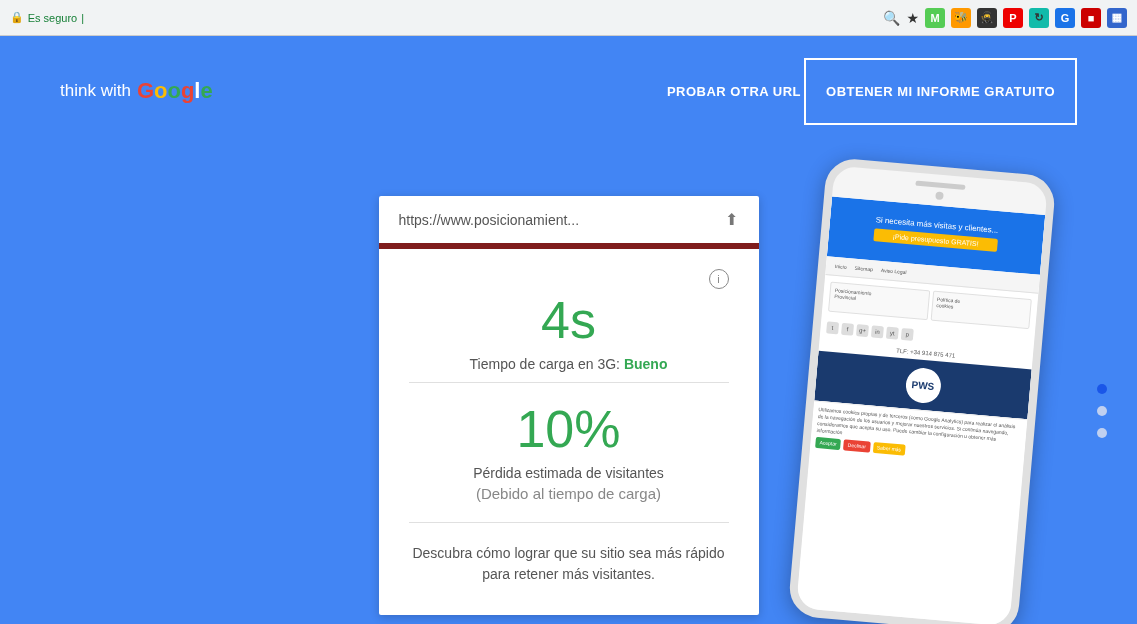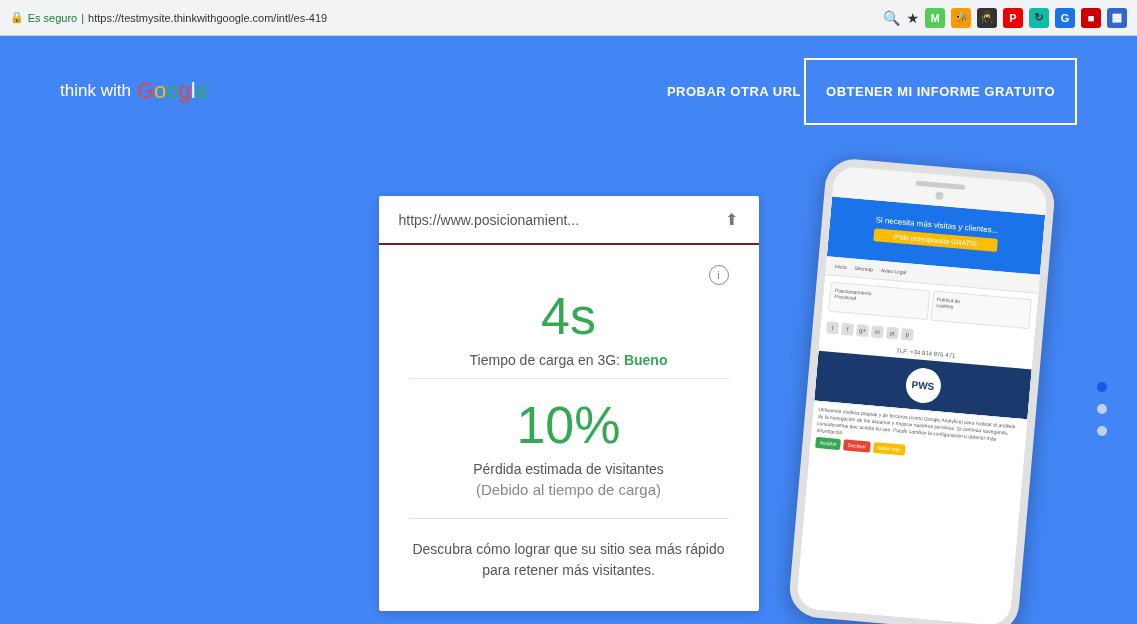--- a/index.html
+++ b/index.html
@@ -61,21 +61,21 @@
       align-items: center;
       gap: 6px;
     }
     .logo-text {
       color: #fff;
       font-size: 17px;
       font-weight: 300;
     }
     .logo-google {
       font-size: 22px;
-      font-weight: normal;
+      font-weight: bold;
     }
     .logo-g { color: #ea4335; }
     .logo-o1 { color: #fbbc04; }
     .logo-o2 { color: #34a853; }
     .logo-g2 { color: #ea4335; }
     .logo-e { color: #34a853; }
 
     .header-nav {
       display: flex;
       align-items: center;
@@ -121,21 +121,21 @@
       box-shadow: 0 2px 10px rgba(0,0,0,0.2);
       margin-top: 10px;
       z-index: 2;
       position: relative;
     }
     .card-url-bar {
       display: flex;
       align-items: center;
       justify-content: space-between;
       padding: 14px 20px;
-      border-bottom: 2px solid #7f1d1d;
+      border-bottom: 6px solid #7f1d1d;
     }
     .card-url-text {
       color: #555;
       font-size: 14px;
     }
     .share-icon {
       color: #777;
       font-size: 16px;
       cursor: pointer;
     }
@@ -384,21 +384,20 @@
     }
   </style>
 </head>
 <body>
 
 <div class="browser-bar">
   <div class="secure">
     <span>🔒</span>
     <span>Es seguro</span>
     <span>|</span>
-    <span style="color:#333">https://testmysite.thinkwithgoogle.com/intl/es-419</span>
   </div>
   <div style="flex:1"></div>
   <div class="browser-icons">
     <span style="font-size:14px;cursor:pointer">🔍</span>
     <span style="font-size:14px;cursor:pointer">★</span>
     <div class="browser-icon" style="background:#5c5;color:#fff">M</div>
     <div class="browser-icon" style="background:#f90">🐝</div>
     <div class="browser-icon" style="background:#333;color:#fff">🥷</div>
     <div class="browser-icon" style="background:#e00;color:#fff">P</div>
     <div class="browser-icon" style="background:#1ba">↻</div>

